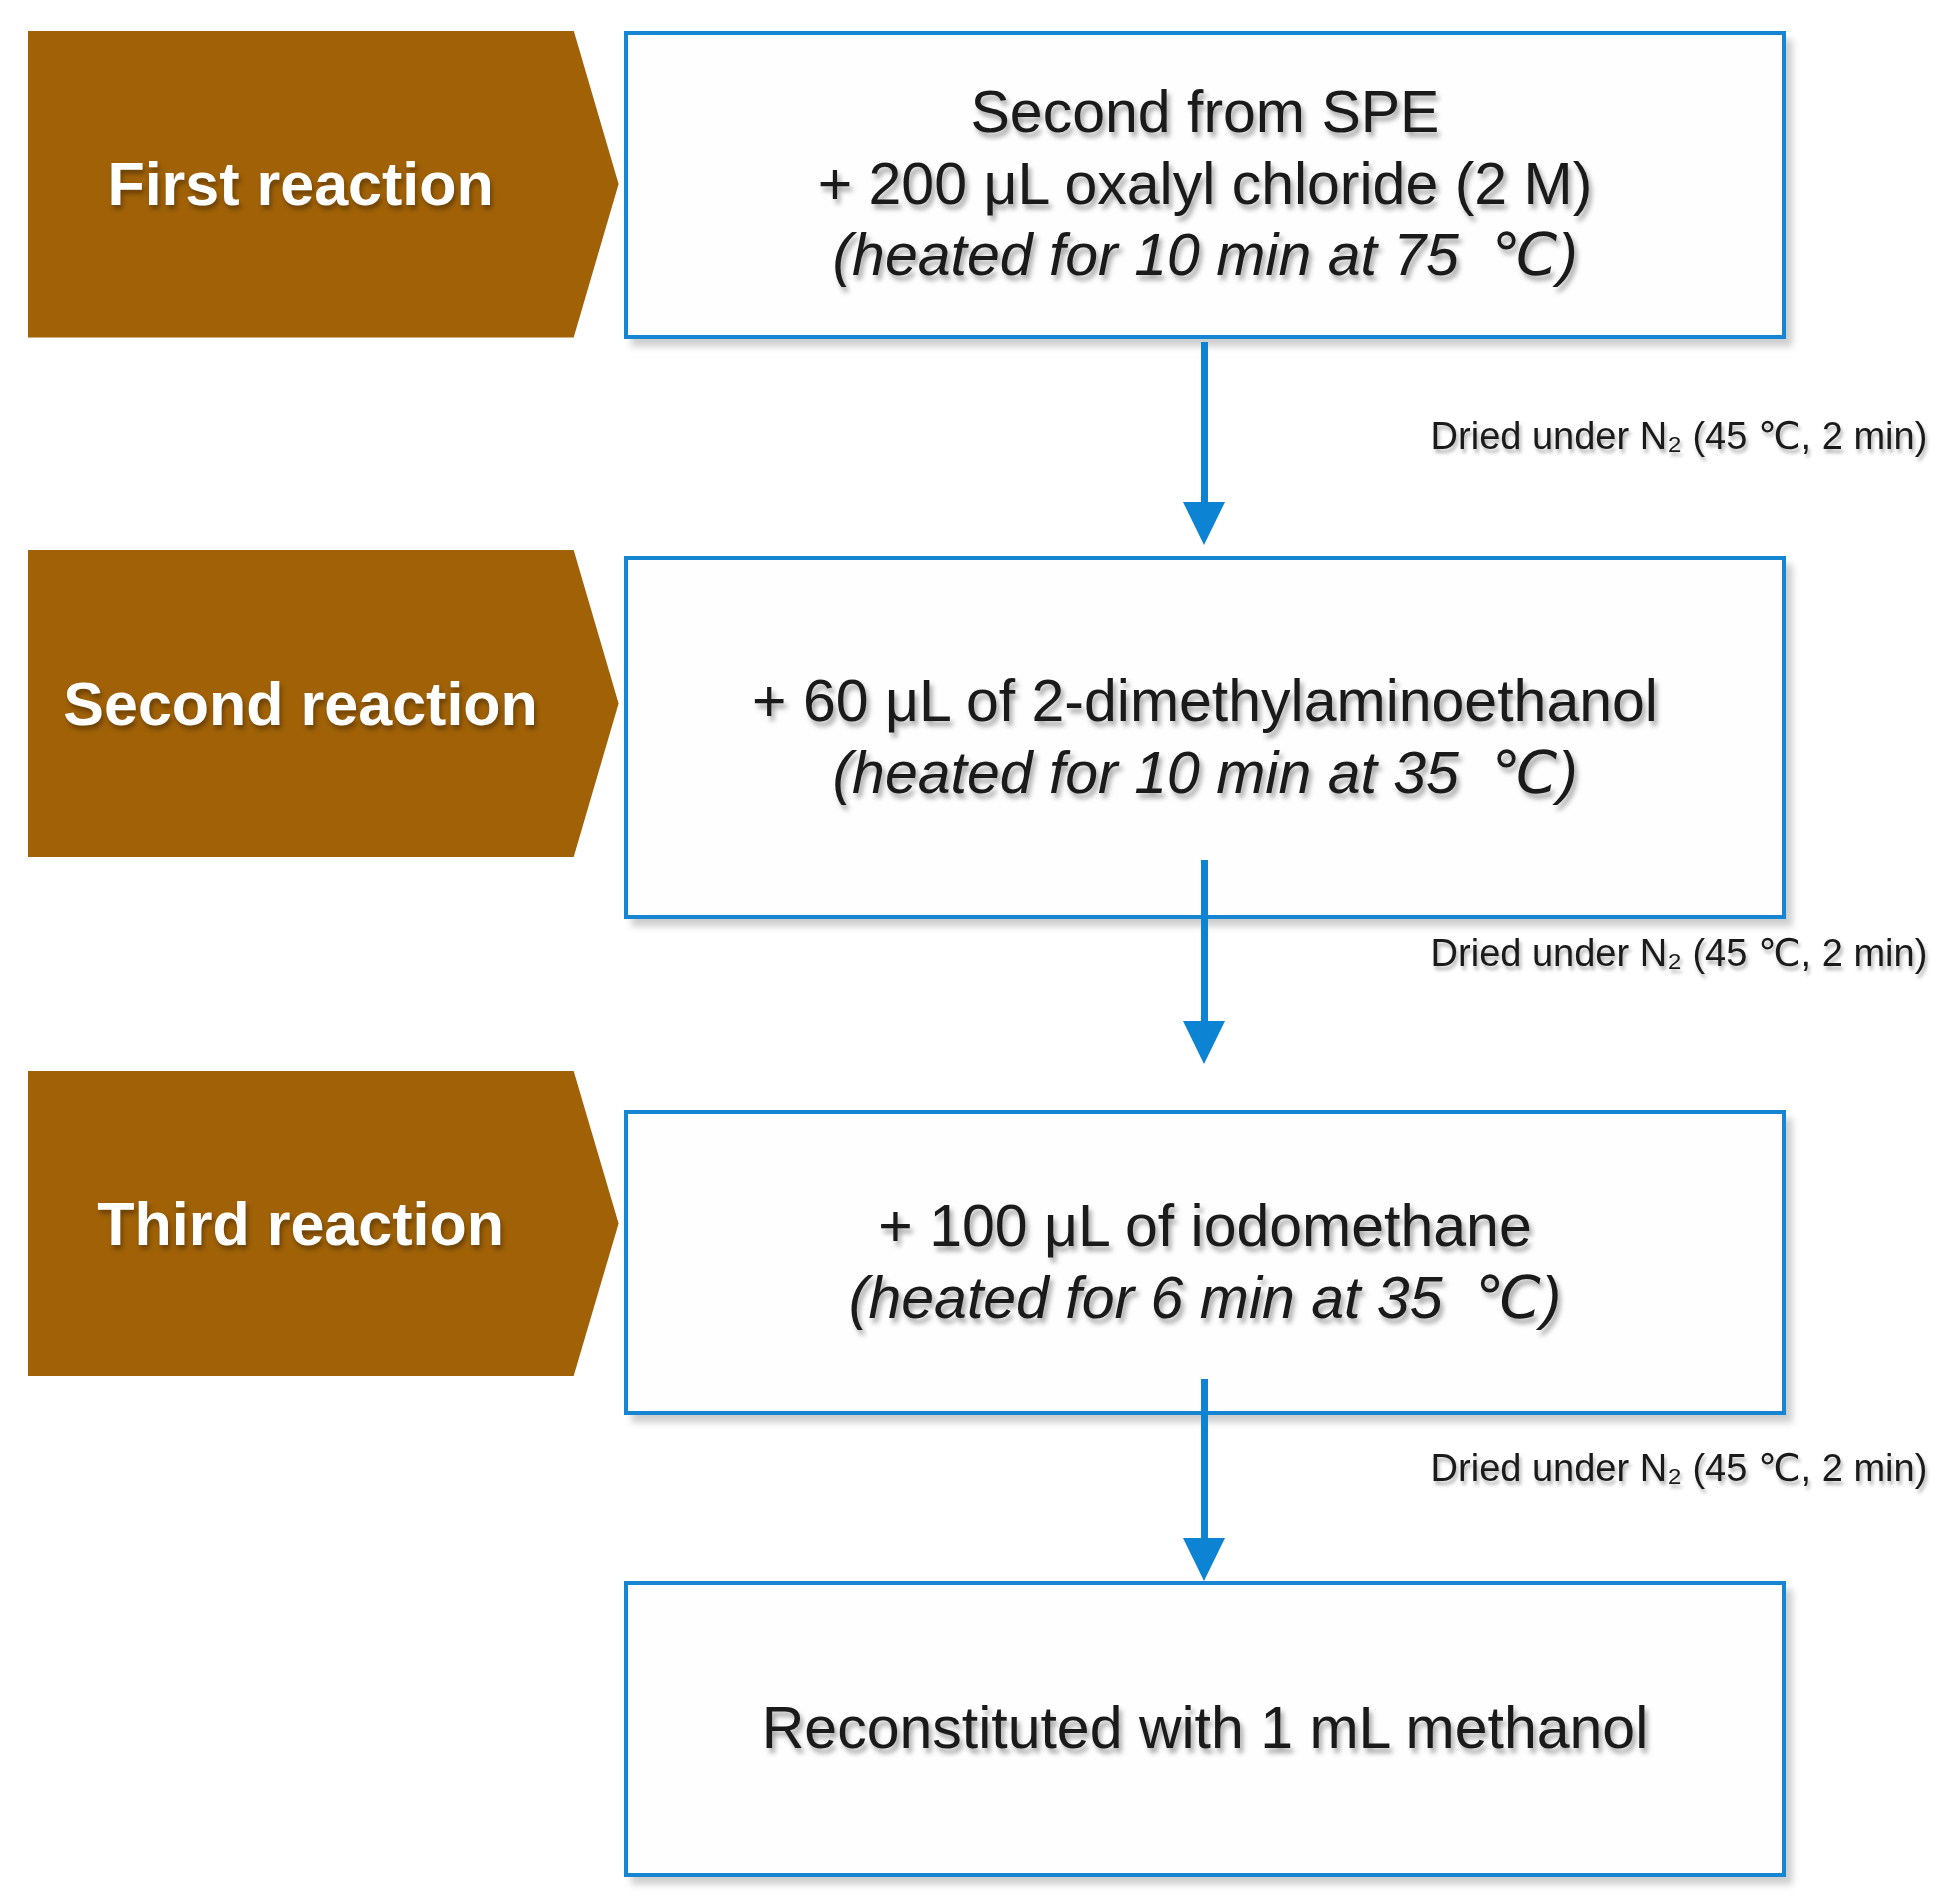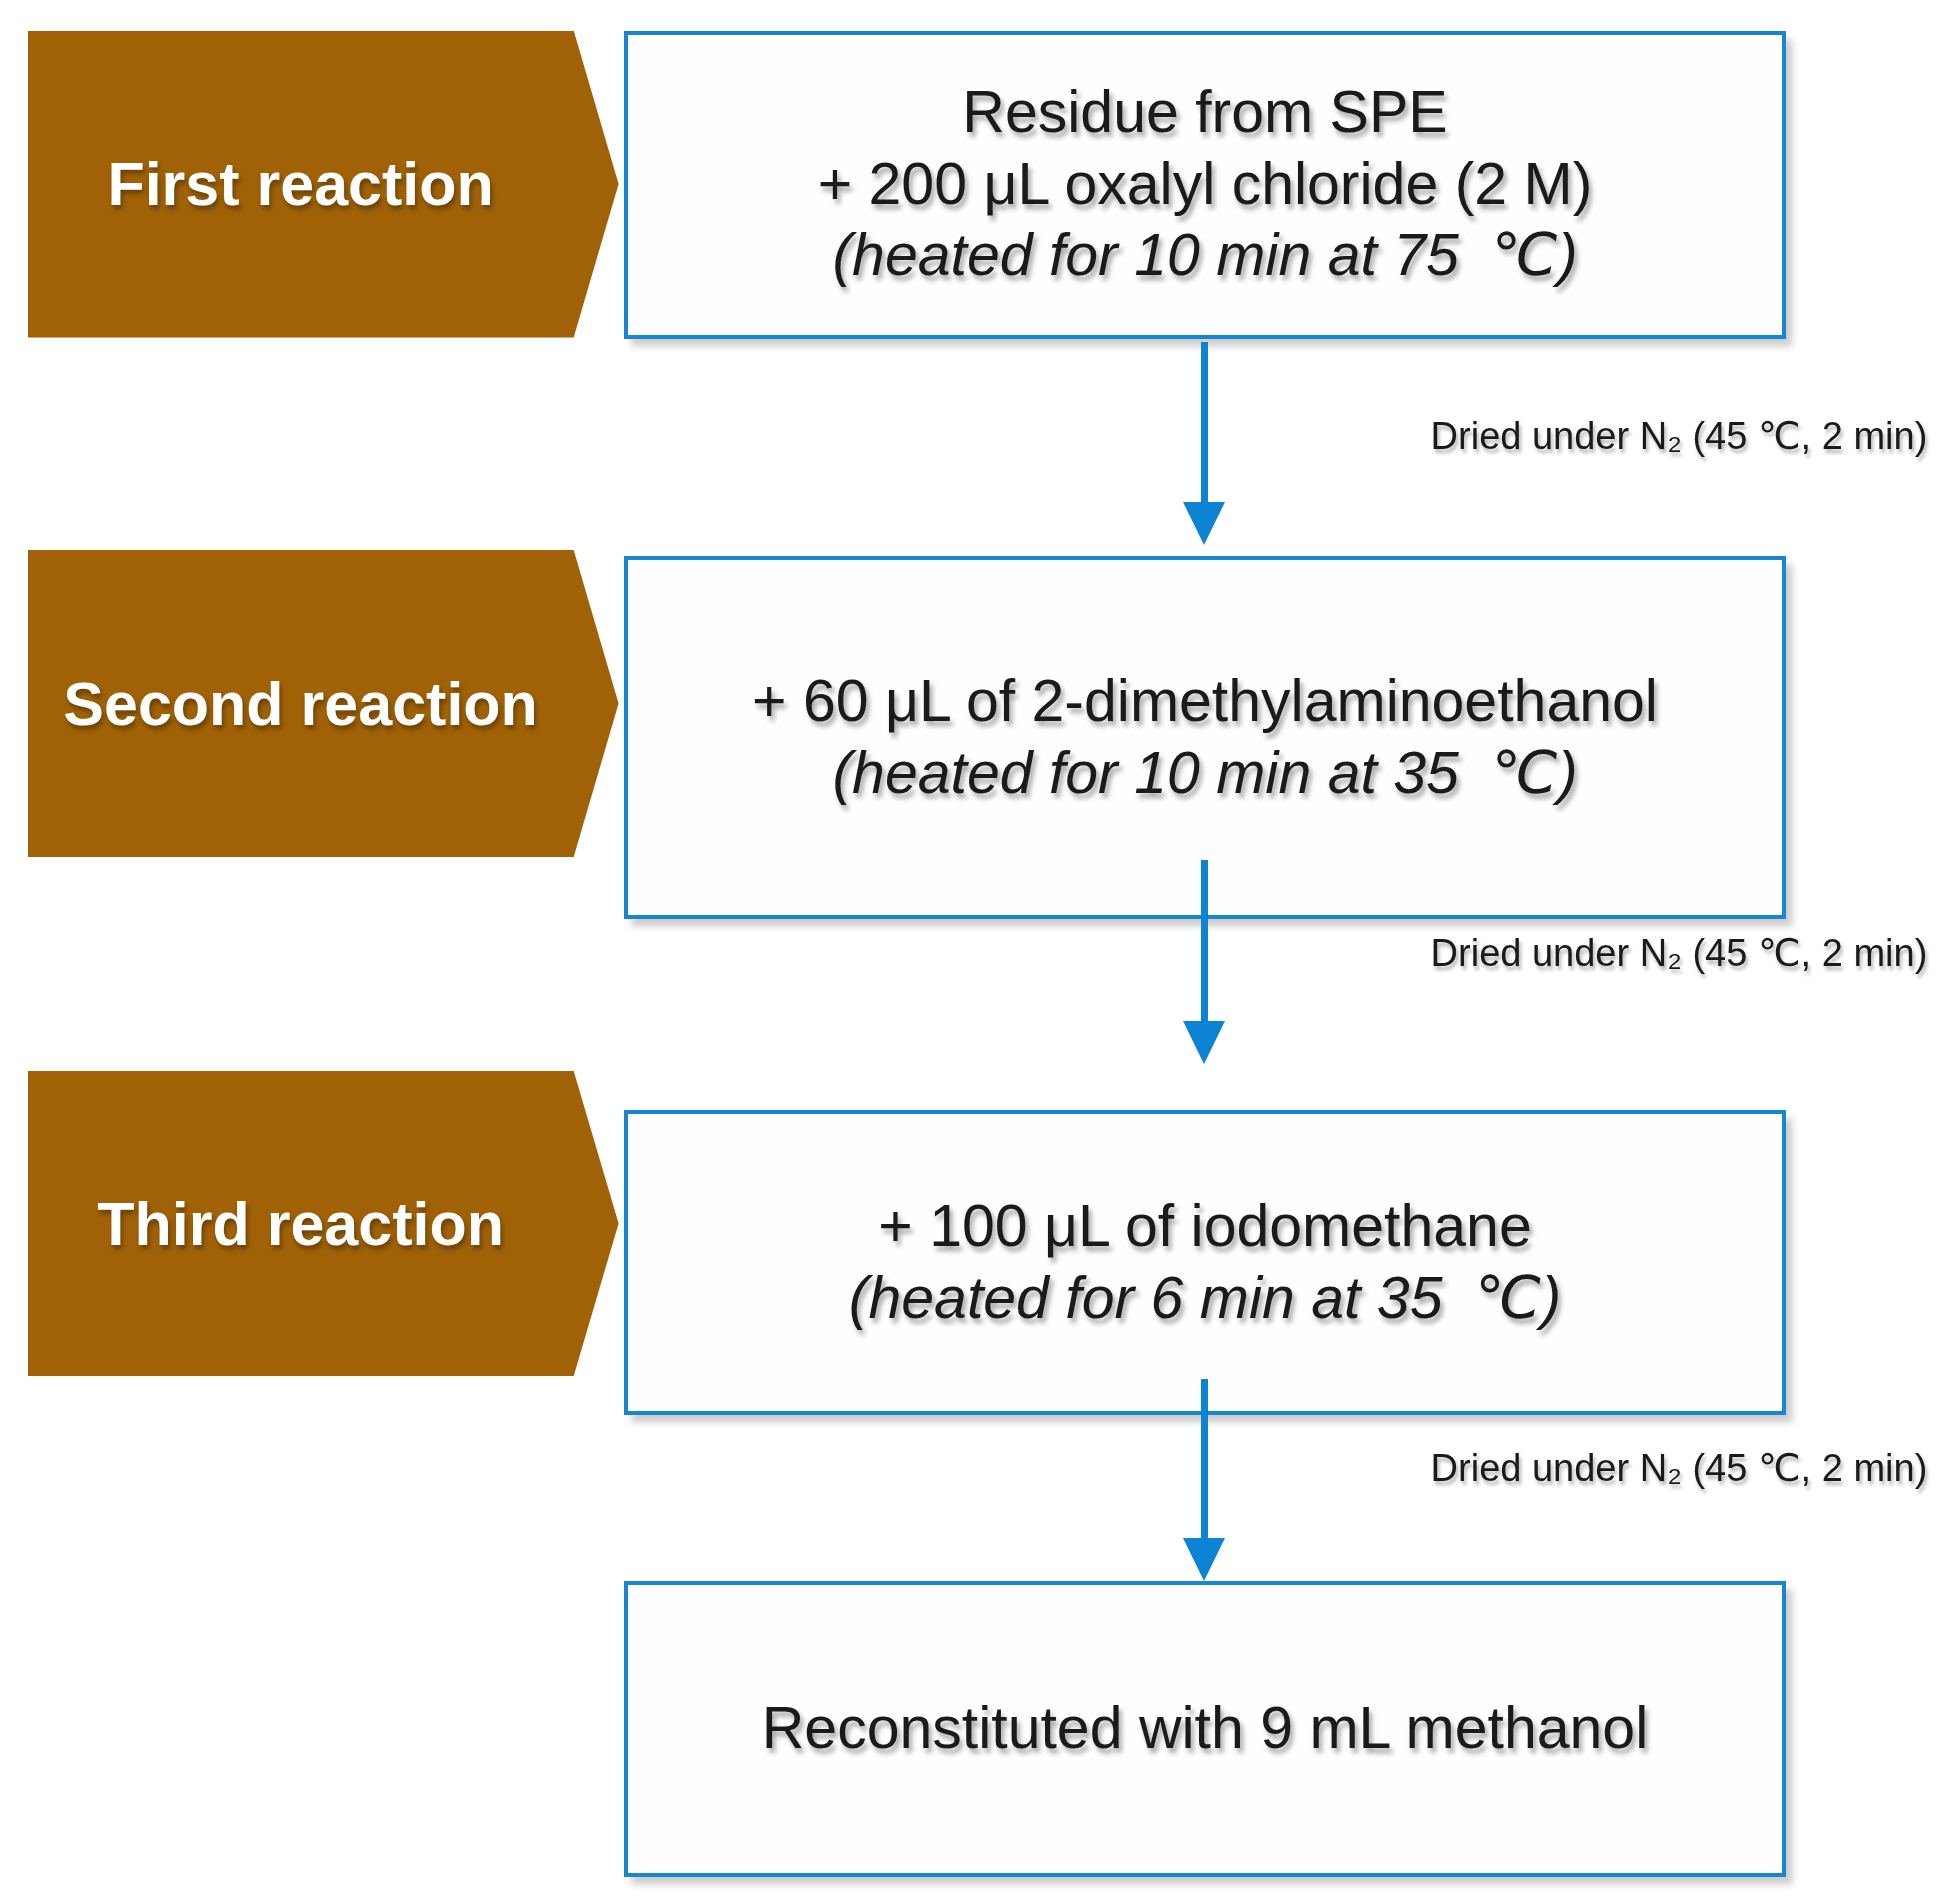--- a/index.html
+++ b/index.html
@@ -113,37 +113,37 @@
     <span class="stage-label">First reaction</span>
   </div>
   <div class="stage-arrow stage-3">
     <span class="stage-label">Third reaction</span>
   </div>
   <div class="stage-arrow stage-2">
     <span class="stage-label">Second reaction</span>
   </div>
 
   <div class="step-box box-1">
-    <div class="box-line">Residue from SPE</div>
+    <div class="box-line">Second from SPE</div>
     <div class="box-line">+ 200 μL oxalyl chloride (2 M)</div>
     <div class="box-line italic">(heated for 10 min at 75 &nbsp;℃)</div>
   </div>
 
   <div class="step-box box-2">
     <div class="box-line">+ 60 μL of 2-dimethylaminoethanol</div>
     <div class="box-line italic">(heated for 10 min at 35 &nbsp;℃)</div>
   </div>
 
   <div class="step-box box-3">
     <div class="box-line">+ 100 μL of iodomethane</div>
     <div class="box-line italic">(heated for 6 min at 35 &nbsp;℃)</div>
   </div>
 
   <div class="step-box box-4">
-    <div class="box-line">Reconstituted with 9 mL methanol</div>
+    <div class="box-line">Reconstituted with 1 mL methanol</div>
   </div>
 
   <div class="flow-line line-1"></div>
   <div class="flow-head head-1"></div>
   <div class="flow-label flow-label-1">Dried under N₂ (45 ℃, 2 min)</div>
 
   <div class="flow-line line-2"></div>
   <div class="flow-head head-2"></div>
   <div class="flow-label flow-label-2">Dried under N₂ (45 ℃, 2 min)</div>
 

